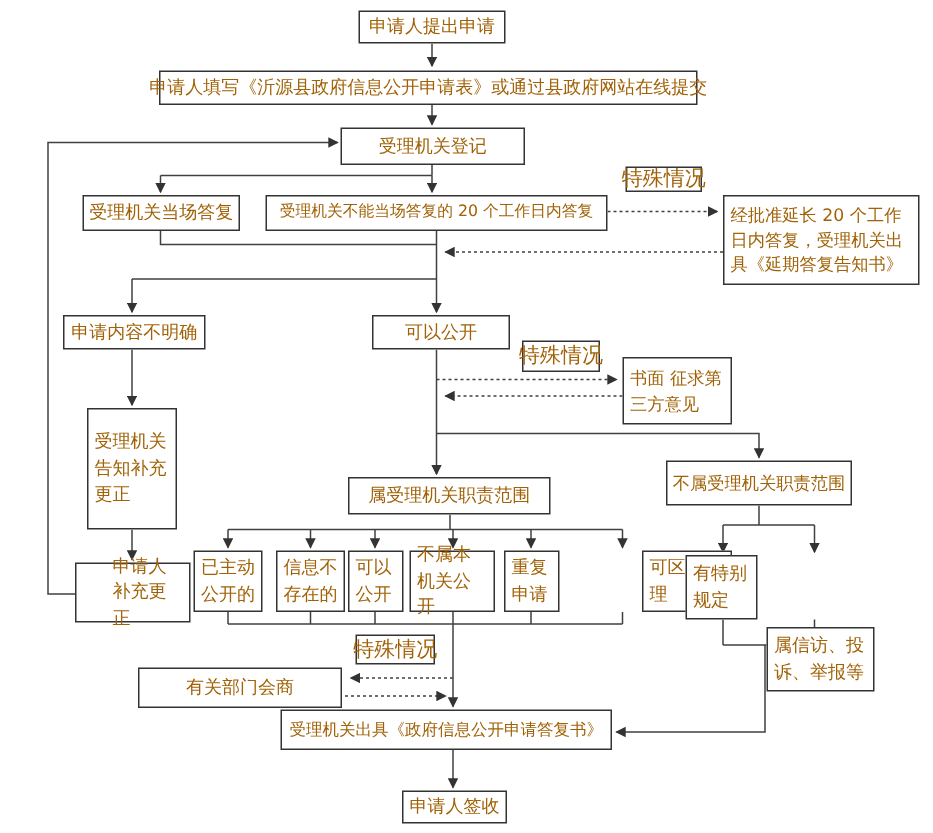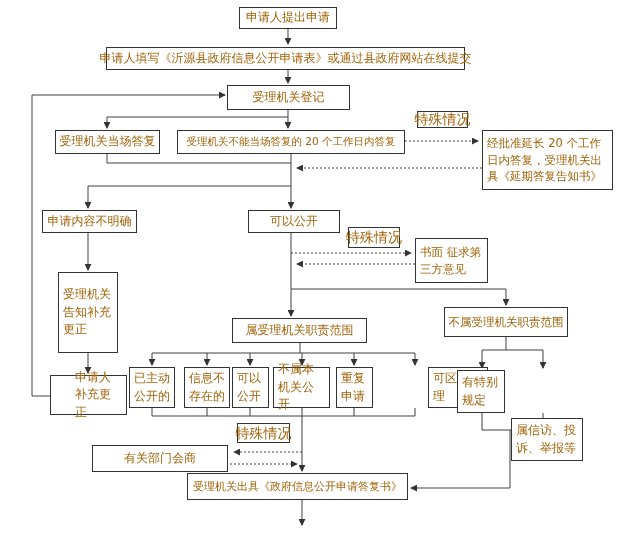--- a/index.html
+++ b/index.html
@@ -118,14 +118,15 @@
   <div class="node n-b2 wrap">信息不存在的</div>
   <div class="node n-b3 wrap">可以公开</div>
   <div class="node n-b4 wrap">不属本机关公开</div>
   <div class="node n-b5 wrap">重复申请</div>
   <div class="node n-b6 wrap">可区分处理</div>
   <div class="node n-r1 wrap">有特别规定</div>
   <div class="node n-r2 wrap">属信访、投诉、举报等</div>
   <div class="node n-special3 small">特殊情况</div>
   <div class="node n-consult">有关部门会商</div>
   <div class="node n-reply">受理机关出具《政府信息公开申请答复书》</div>
+  <div class="node n-sign">申请人签收</div>
 
 </div>
 
 </body></html>

